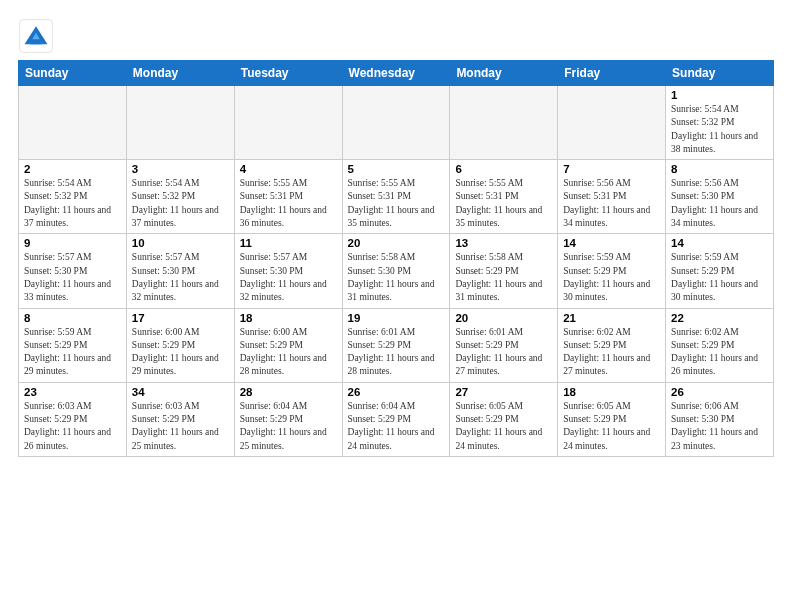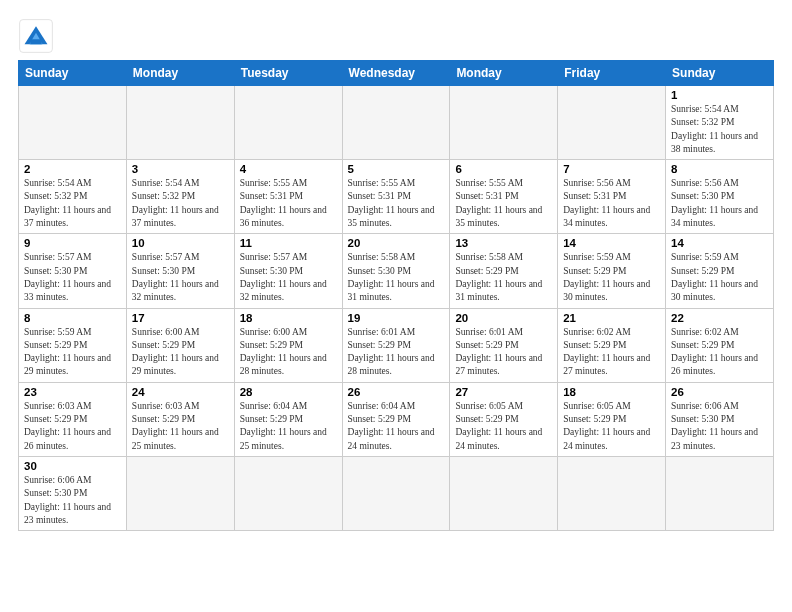--- a/index.html
+++ b/index.html
@@ -232,21 +232,21 @@
             <span class="day-number">22</span>
             <div class="day-info">Sunrise: 6:02 AM<br>Sunset: 5:29 PM<br>Daylight: 11 hours and 26 minutes.</div>
           </td>
         </tr>
         <tr>
           <td>
             <span class="day-number">23</span>
             <div class="day-info">Sunrise: 6:03 AM<br>Sunset: 5:29 PM<br>Daylight: 11 hours and 26 minutes.</div>
           </td>
           <td>
-            <span class="day-number">24</span>
+            <span class="day-number">34</span>
             <div class="day-info">Sunrise: 6:03 AM<br>Sunset: 5:29 PM<br>Daylight: 11 hours and 25 minutes.</div>
           </td>
           <td>
             <span class="day-number">28</span>
             <div class="day-info">Sunrise: 6:04 AM<br>Sunset: 5:29 PM<br>Daylight: 11 hours and 25 minutes.</div>
           </td>
           <td>
             <span class="day-number">26</span>
             <div class="day-info">Sunrise: 6:04 AM<br>Sunset: 5:29 PM<br>Daylight: 11 hours and 24 minutes.</div>
           </td>
@@ -255,28 +255,16 @@
             <div class="day-info">Sunrise: 6:05 AM<br>Sunset: 5:29 PM<br>Daylight: 11 hours and 24 minutes.</div>
           </td>
           <td>
             <span class="day-number">18</span>
             <div class="day-info">Sunrise: 6:05 AM<br>Sunset: 5:29 PM<br>Daylight: 11 hours and 24 minutes.</div>
           </td>
           <td>
             <span class="day-number">26</span>
             <div class="day-info">Sunrise: 6:06 AM<br>Sunset: 5:30 PM<br>Daylight: 11 hours and 23 minutes.</div>
           </td>
-        </tr>
-        <tr class="last-row">
-          <td>
-            <span class="day-number">30</span>
-            <div class="day-info">Sunrise: 6:06 AM<br>Sunset: 5:30 PM<br>Daylight: 11 hours and 23 minutes.</div>
-          </td>
-          <td class="empty"></td>
-          <td class="empty"></td>
-          <td class="empty"></td>
-          <td class="empty"></td>
-          <td class="empty"></td>
-          <td class="empty"></td>
         </tr>
       </tbody>
   </table>
 </div>
 
 </body></html>

